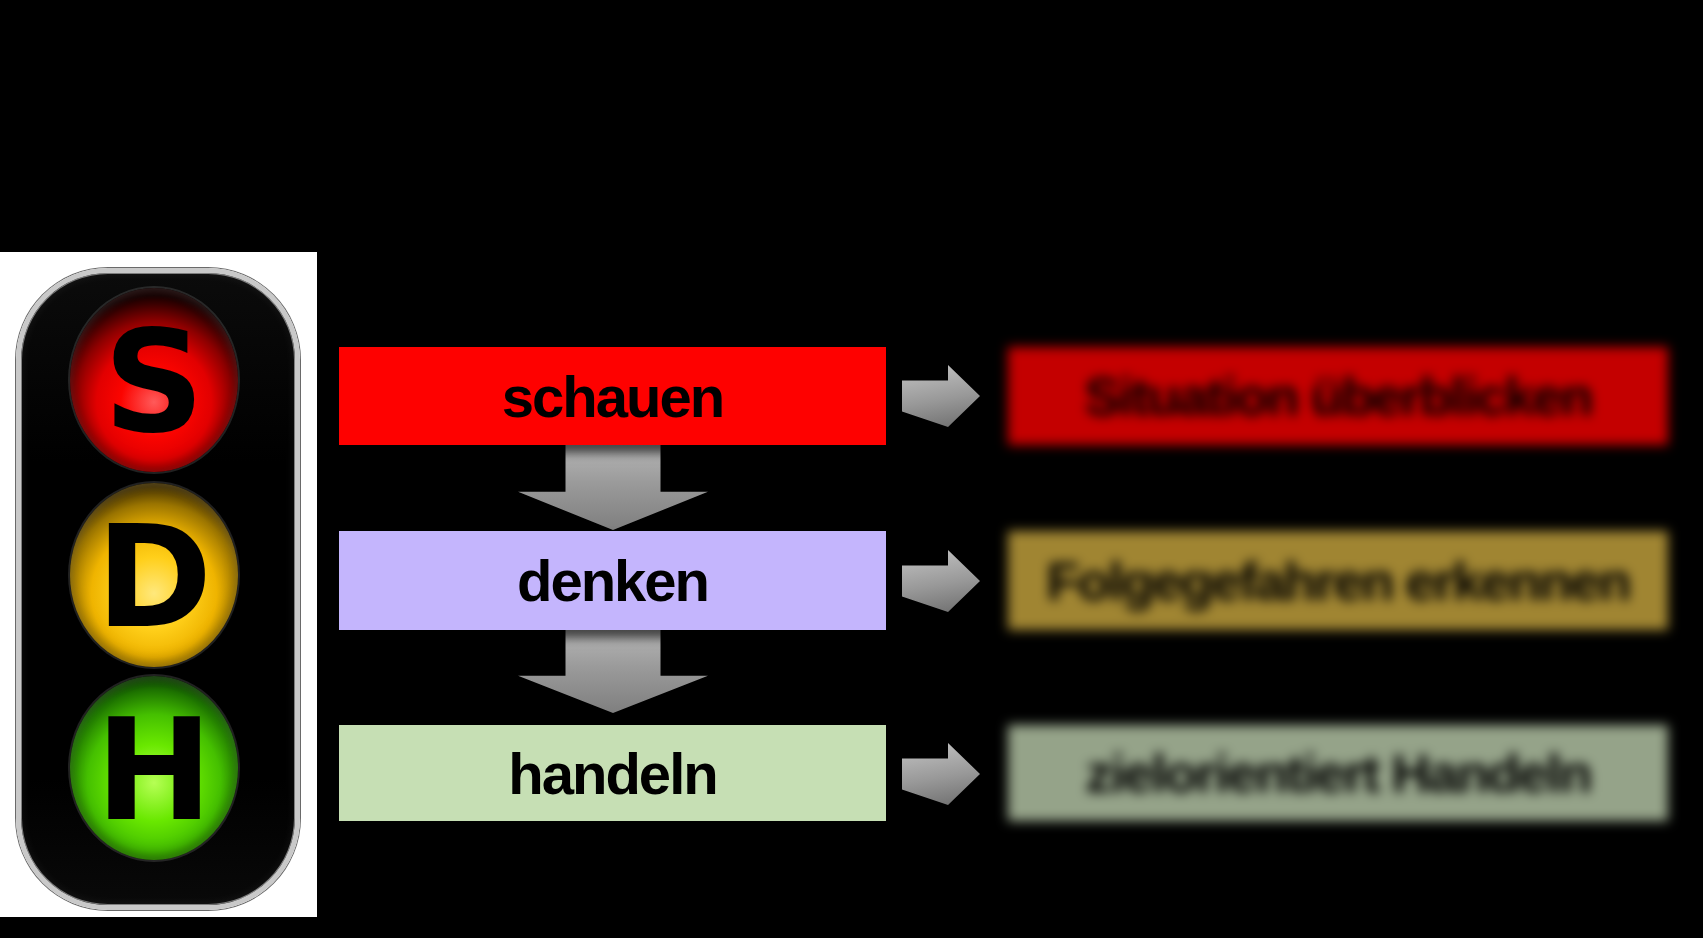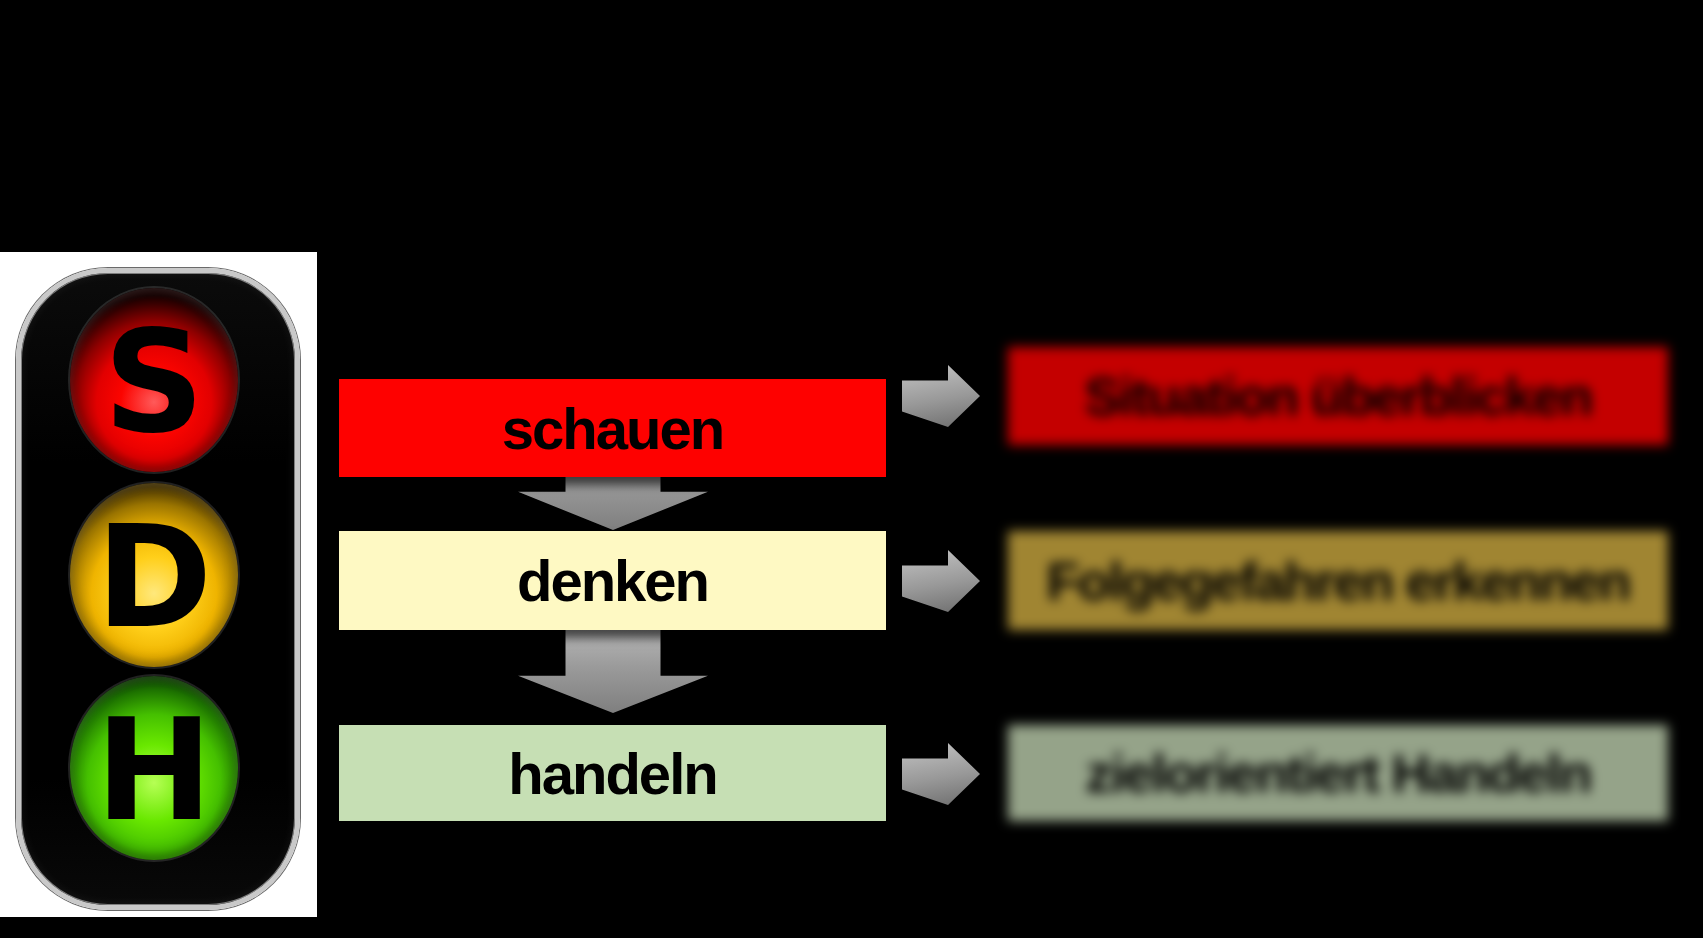--- a/index.html
+++ b/index.html
@@ -72,31 +72,31 @@
   <div class="light light-red">
     <span class="light-letter">S</span>
   </div>
   <div class="light light-yellow">
     <span class="light-letter">D</span>
   </div>
   <div class="light light-green">
     <span class="light-letter">H</span>
   </div>
 
-  <div class="step-bar row1" style="background: rgb(254, 1, 0); margin-top: 32px;">
+  <div class="step-bar row1" style="background: rgb(254, 1, 0);">
     <span>schauen</span>
   </div>
   <div class="right-arrow right-arrow-1"></div>
   <div class="result-box row1" style="background: rgb(196, 0, 0);">
     <span>Situation überblicken</span>
   </div>
 
   <div class="down-arrow down-arrow-1"></div>
 
-  <div class="step-bar row2" style="background: #fef9c3; justify-content: center;">
+  <div class="step-bar row2" style="background: #c4b5fd; justify-content: center;">
     <span>denken</span>
   </div>
   <div class="right-arrow right-arrow-2"></div>
   <div class="result-box row2" style="background: rgb(160, 133, 50);">
     <span>Folgegefahren erkennen</span>
   </div>
 
   <div class="down-arrow down-arrow-2"></div>
 
   <div class="step-bar row3" style="background: rgb(198, 223, 180);">

